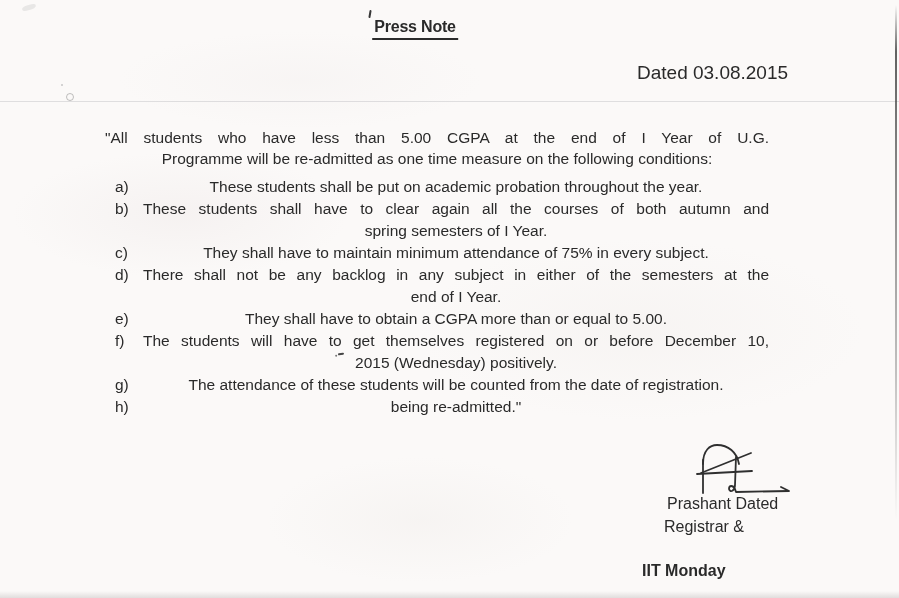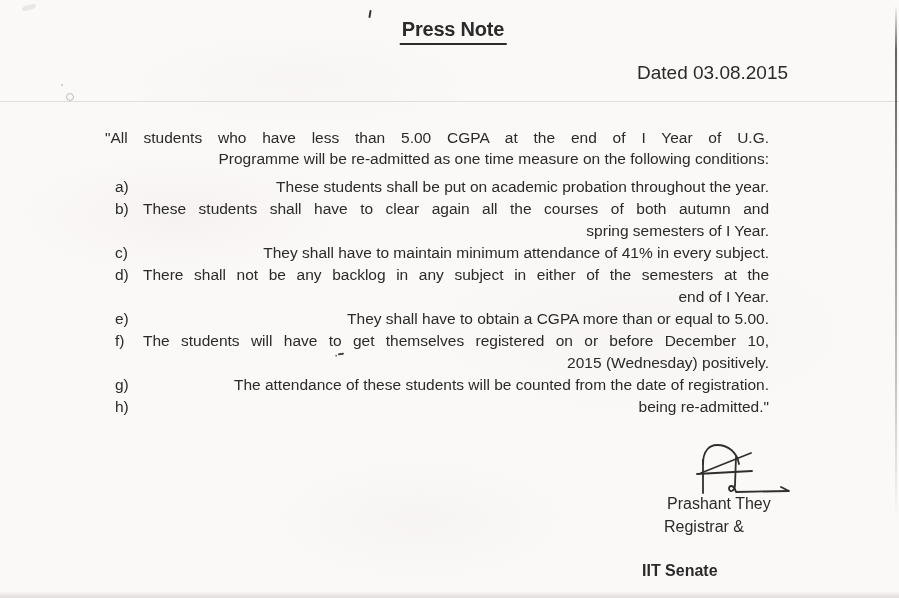--- a/index.html
+++ b/index.html
@@ -32,33 +32,32 @@
     background:linear-gradient(to bottom, rgba(0,0,0,0), rgba(120,110,110,.2));}
   .speck-ring{position:absolute;left:66px;top:93px;width:6px;height:6px;border:1px solid rgba(140,140,140,.55);border-radius:50%;}
   .speck-dot{position:absolute;left:61px;top:84px;width:2px;height:2px;background:rgba(150,150,150,.5);border-radius:50%;}
   .smudge-topleft{position:absolute;left:22px;top:5px;width:14px;height:5px;background:rgba(150,148,148,.18);border-radius:40%;transform:rotate(-18deg);}
   .tick-above-p{position:absolute;left:369px;top:10px;width:2px;height:8px;background:#383838;transform:rotate(10deg);border-radius:1px;}
   .stray-dash{position:absolute;left:338px;top:353px;width:6px;height:2px;background:#454545;border-radius:1px;transform:rotate(-8deg);}
   .stray-dash::after{content:"";position:absolute;left:-3px;top:1px;width:2px;height:2px;background:#777;border-radius:50%;}
 
   .title{
     position:absolute;top:18px;left:415px;transform:translateX(-50%);
-    font-size:20px;font-weight:bold;letter-spacing:-0.2px;
+    font-size:16px;font-weight:bold;letter-spacing:-0.2px;
     padding:0 2px 2px 2px;border-bottom:2.5px solid #2b2b2b;
     white-space:nowrap;
-    margin-left:38px;
   }
   .dated{position:absolute;left:637px;top:62px;font-size:19px;white-space:nowrap;}
 
   .intro{position:absolute;left:105px;top:127px;width:664px;font-size:15.5px;line-height:21px;}
   .conditions{position:absolute;left:115px;top:176px;width:654px;font-size:15.5px;line-height:22px;}
   .cond{display:flex;}
   .cond-label{flex:0 0 28px;}
   .cond-body{flex:1;min-width:0;}
-  .line{text-align:right;}
+  .line{text-align:center;}
   .just{text-align:justify;text-align-last:justify;text-justify:inter-word;}
 
   .signature-svg{position:absolute;left:688px;top:438px;width:115px;height:62px;}
   .sig{position:absolute;font-size:16px;white-space:nowrap;}
   .sig-name{left:667px;top:495px;font-weight:400;}
   .sig-role1{left:664px;top:518px;font-weight:normal;}
   .sig-role2{left:643px;top:540px;font-weight:bold;}
   .sig-role3{left:642px;top:562px;font-weight:bold;}
 </style>
 </head>
@@ -94,21 +93,21 @@
       <div class="cond">
         <div class="cond-label">b)</div>
         <div class="cond-body">
           <div class="line just">These students shall have to clear again all the courses of both autumn and</div>
           <div class="line">spring semesters of I Year.</div>
         </div>
       </div>
       <div class="cond">
         <div class="cond-label">c)</div>
         <div class="cond-body">
-          <div class="line">They shall have to maintain minimum attendance of 41% in every subject.</div>
+          <div class="line">They shall have to maintain minimum attendance of 75% in every subject.</div>
         </div>
       </div>
       <div class="cond">
         <div class="cond-label">d)</div>
         <div class="cond-body">
           <div class="line just">There shall not be any backlog in any subject in either of the semesters at the</div>
           <div class="line">end of I Year.</div>
         </div>
       </div>
       <div class="cond">
@@ -141,16 +140,16 @@
   <svg class="signature-svg" viewBox="0 0 115 62" fill="none">
     <g stroke="#2f2f2f" stroke-width="1.8" stroke-linecap="round" stroke-linejoin="round">
       <path d="M15,26 C15,12 22,7 29,7 C40,7 49,14 51,26"></path>
       <path d="M15,22 L15,55"></path>
       <path d="M63,15 L13,35"></path>
       <path d="M9,36 L64,33"></path>
       <path d="M48,19 L47,47 C47,53 42,55 41,51 C41,47 45,47 47,51 L48,54 L101,53 L93,49"></path>
     </g>
   </svg>
 
-  <div class="sig sig-name">Prashant They</div>
+  <div class="sig sig-name">Prashant Dated</div>
   <div class="sig sig-role1">Registrar &amp;</div>
-  <div class="sig sig-role3">IIT Senate</div>
+  <div class="sig sig-role3">IIT Monday</div>
 </div>
 
 </body></html>

